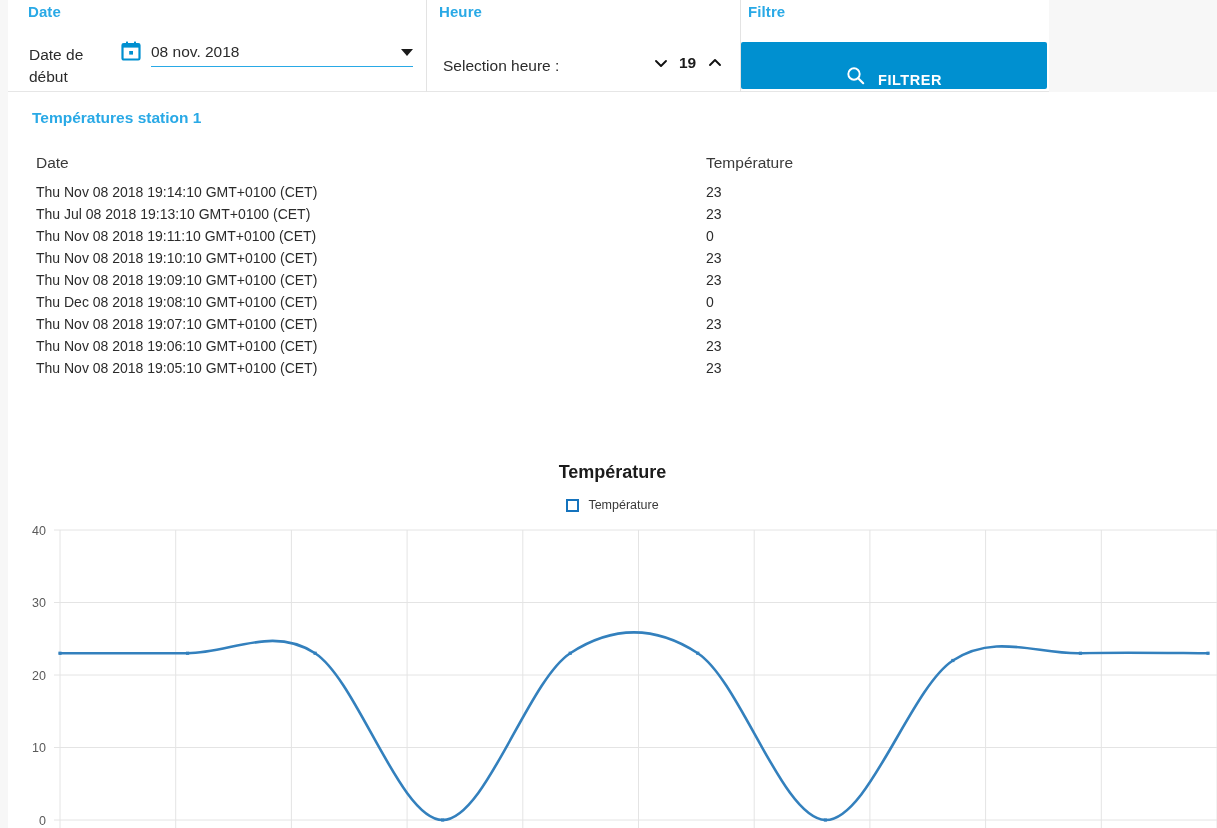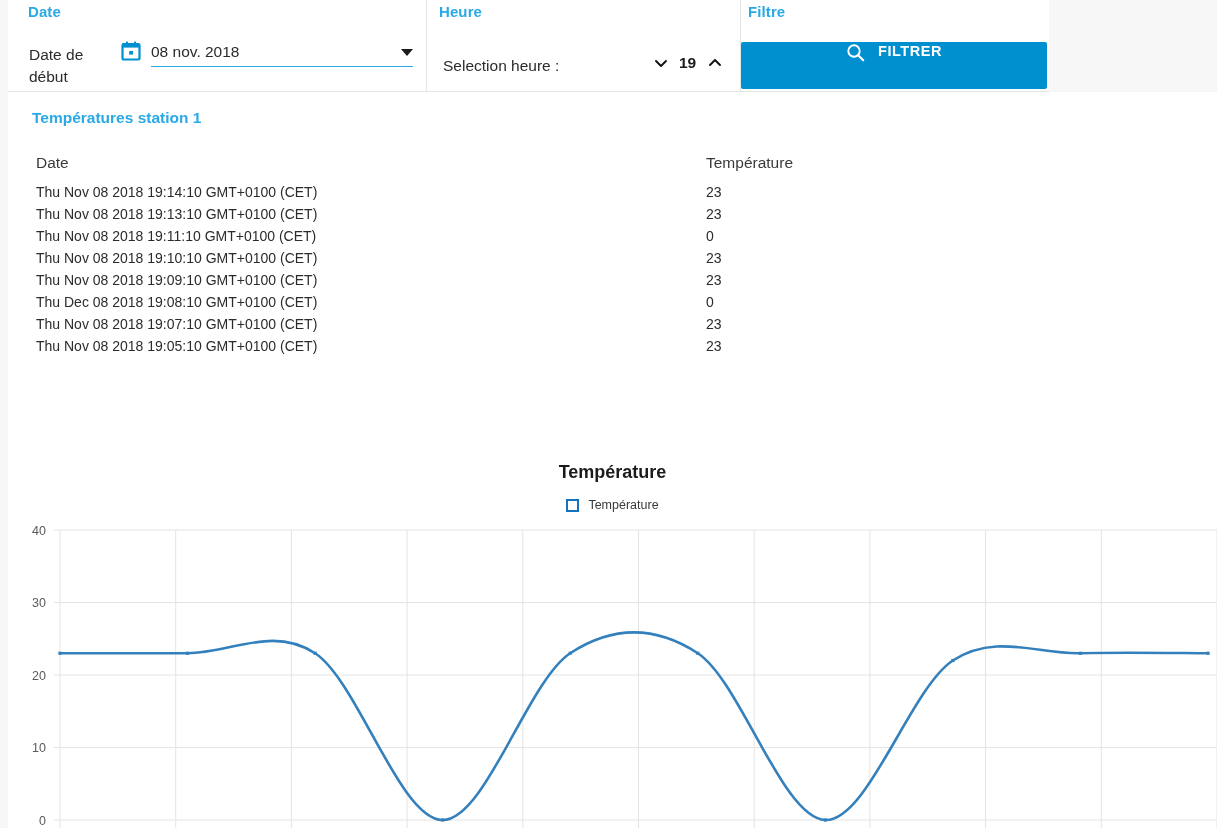--- a/index.html
+++ b/index.html
@@ -59,21 +59,21 @@
     position:absolute;left:16px;top:57px;font-size:15.5px;color:#2b2b2b;white-space:nowrap;text-align:center;
   }
   .heure-ctrl{position:absolute;right:17px;top:54px;display:flex;align-items:center;gap:10px;}
   .chev{width:16px;height:16px;display:inline-block;}
   .heure-val{font-size:15.5px;font-weight:700;color:#1b1b1b;min-width:18px;}
 
   
   .filter-btn{
     position:absolute;left:0px;top:42px;width:306px;height:47px;
     background:#0090d0;border:none;border-radius:2px;
-    display:flex;align-items:flex-start;justify-content:center;gap:13px;
+    display:flex;align-items:flex-end;justify-content:center;gap:13px;
     cursor:pointer;color:#fff;
   }
   .filter-btn .lbl{font-size:14.5px;font-weight:700;letter-spacing:.55px;}
 
   
   .content{position:absolute;left:8px;top:92px;width:1209px;height:736px;background:#fff;}
   .station-title{
     position:absolute;left:17px;top:17px;
     font-size:15.5px;font-weight:700;color:#29a9e6;white-space:nowrap;margin-left:7px;
   }
@@ -184,41 +184,45 @@
           <th>Date</th>
           <th>Température</th>
         </tr>
       </thead>
       <tbody>
         <tr>
           <td>Thu Nov 08 2018 19:14:10 GMT+0100 (CET)</td>
           <td>23</td>
         </tr>
         <tr>
-          <td>Thu Nov 08 2018 19:13:10 GMT+0100 (CET)</td>
+          <td>Thu Jul 08 2018 19:13:10 GMT+0100 (CET)</td>
           <td>23</td>
         </tr>
         <tr>
           <td>Thu Nov 08 2018 19:11:10 GMT+0100 (CET)</td>
           <td>0</td>
         </tr>
         <tr>
           <td>Thu Nov 08 2018 19:10:10 GMT+0100 (CET)</td>
           <td>23</td>
         </tr>
         <tr>
           <td>Thu Nov 08 2018 19:09:10 GMT+0100 (CET)</td>
           <td>23</td>
         </tr>
         <tr>
           <td>Thu Dec 08 2018 19:08:10 GMT+0100 (CET)</td>
           <td>0</td>
         </tr>
         <tr>
           <td>Thu Nov 08 2018 19:07:10 GMT+0100 (CET)</td>
+          <td>23</td>
+        </tr>
+        <tr>
+          <td>Thu Nov 08 2018 19:06:10 GMT+0100 (CET)</td>
           <td>23</td>
         </tr>
         <tr>
           <td>Thu Nov 08 2018 19:05:10 GMT+0100 (CET)</td>
           <td>23</td>
         </tr>
       </tbody>
     </table>
 
     <div class="chart">

